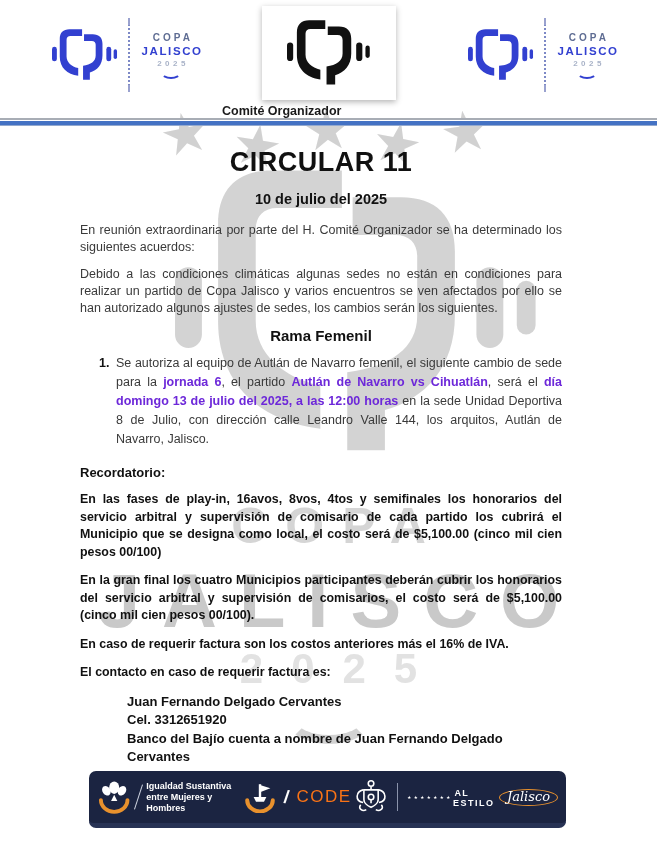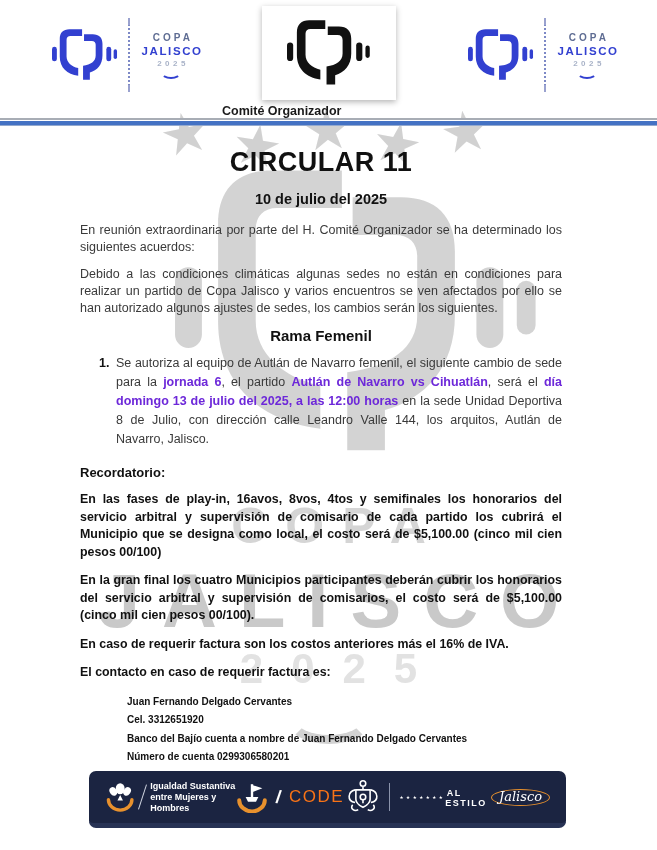--- a/index.html
+++ b/index.html
@@ -58,26 +58,26 @@
   .doc-title { text-align:center; font-size:27px; font-weight:bold; color:#111; letter-spacing:.5px; margin-bottom:13px; }
   .doc-date  { text-align:center; font-size:14.5px; font-weight:bold; color:#111; margin-bottom:15px; }
   p.body { font-size:12.5px; line-height:17px; text-align:justify; margin-bottom:10px; }
   .section-heading { text-align:center; font-size:15px; font-weight:bold; color:#111; margin:2px 0 10px; }
   .list-item { display:flex; font-size:12.5px; line-height:19px; margin-bottom:16px; }
   .list-marker { flex:none; width:17px; margin-left:19px; font-weight:bold; color:#111; }
   .list-text { flex:1; text-align:justify; }
   .b { font-weight:bold; color:#6d28d9; }
   .reminder-heading { font-size:13px; font-weight:bold; color:#111; margin:12px 0 11px; }
   p.bold { font-size:12.4px; line-height:17.5px; font-weight:bold; color:#111; text-align:justify; margin-bottom:11px; }
-  .contact-block { padding-left:47px; margin-top:2px; font-size:10px; line-height:18.5px; font-weight:bold; color:#111; }
+  .contact-block { padding-left:47px; margin-top:2px; font-size:13px; line-height:18.5px; font-weight:bold; color:#111; }
 
   
   .footer-bar { position:absolute; left:89px; top:771px; width:477px; height:57px; z-index:2;
                 background:#1b2441; border-radius:7px; border-bottom:5px solid #273254;
-                display:flex; align-items:center; justify-content:space-between; padding:0 16px; }
+                display:flex; align-items:center; justify-content:space-between; padding:0 8px; }
   .f-group { display:flex; align-items:center; gap:7px; }
   .slash-divider { width:1px; height:26px; background:#cfd4e0; transform:rotate(18deg); }
   .v-divider { width:1px; height:28px; background:#8a93ab; }
   .igualdad-text { color:#fff; font-size:9px; font-weight:bold; line-height:11px; }
   .code-slash { color:#fff; font-size:18px; font-weight:bold; transform:rotate(8deg); margin:0 1px; }
   .code-label { color:#f97316; font-size:17px; font-weight:normal; letter-spacing:1.5px; }
   .estilo { display:flex; flex-direction:row; align-items:center; }
   .estilo-stars { color:#fff; font-size:4.5px; letter-spacing:2.5px; line-height:5px; text-indent:2.5px; }
   .estilo-line1 { color:#fff; font-size:9px; font-weight:bold; letter-spacing:1.5px; margin-top:2px; text-indent:1.5px; }
   .estilo-line2 { color:#fff; font-size:13px; font-style:italic; font-family:"DejaVu Serif", serif;

